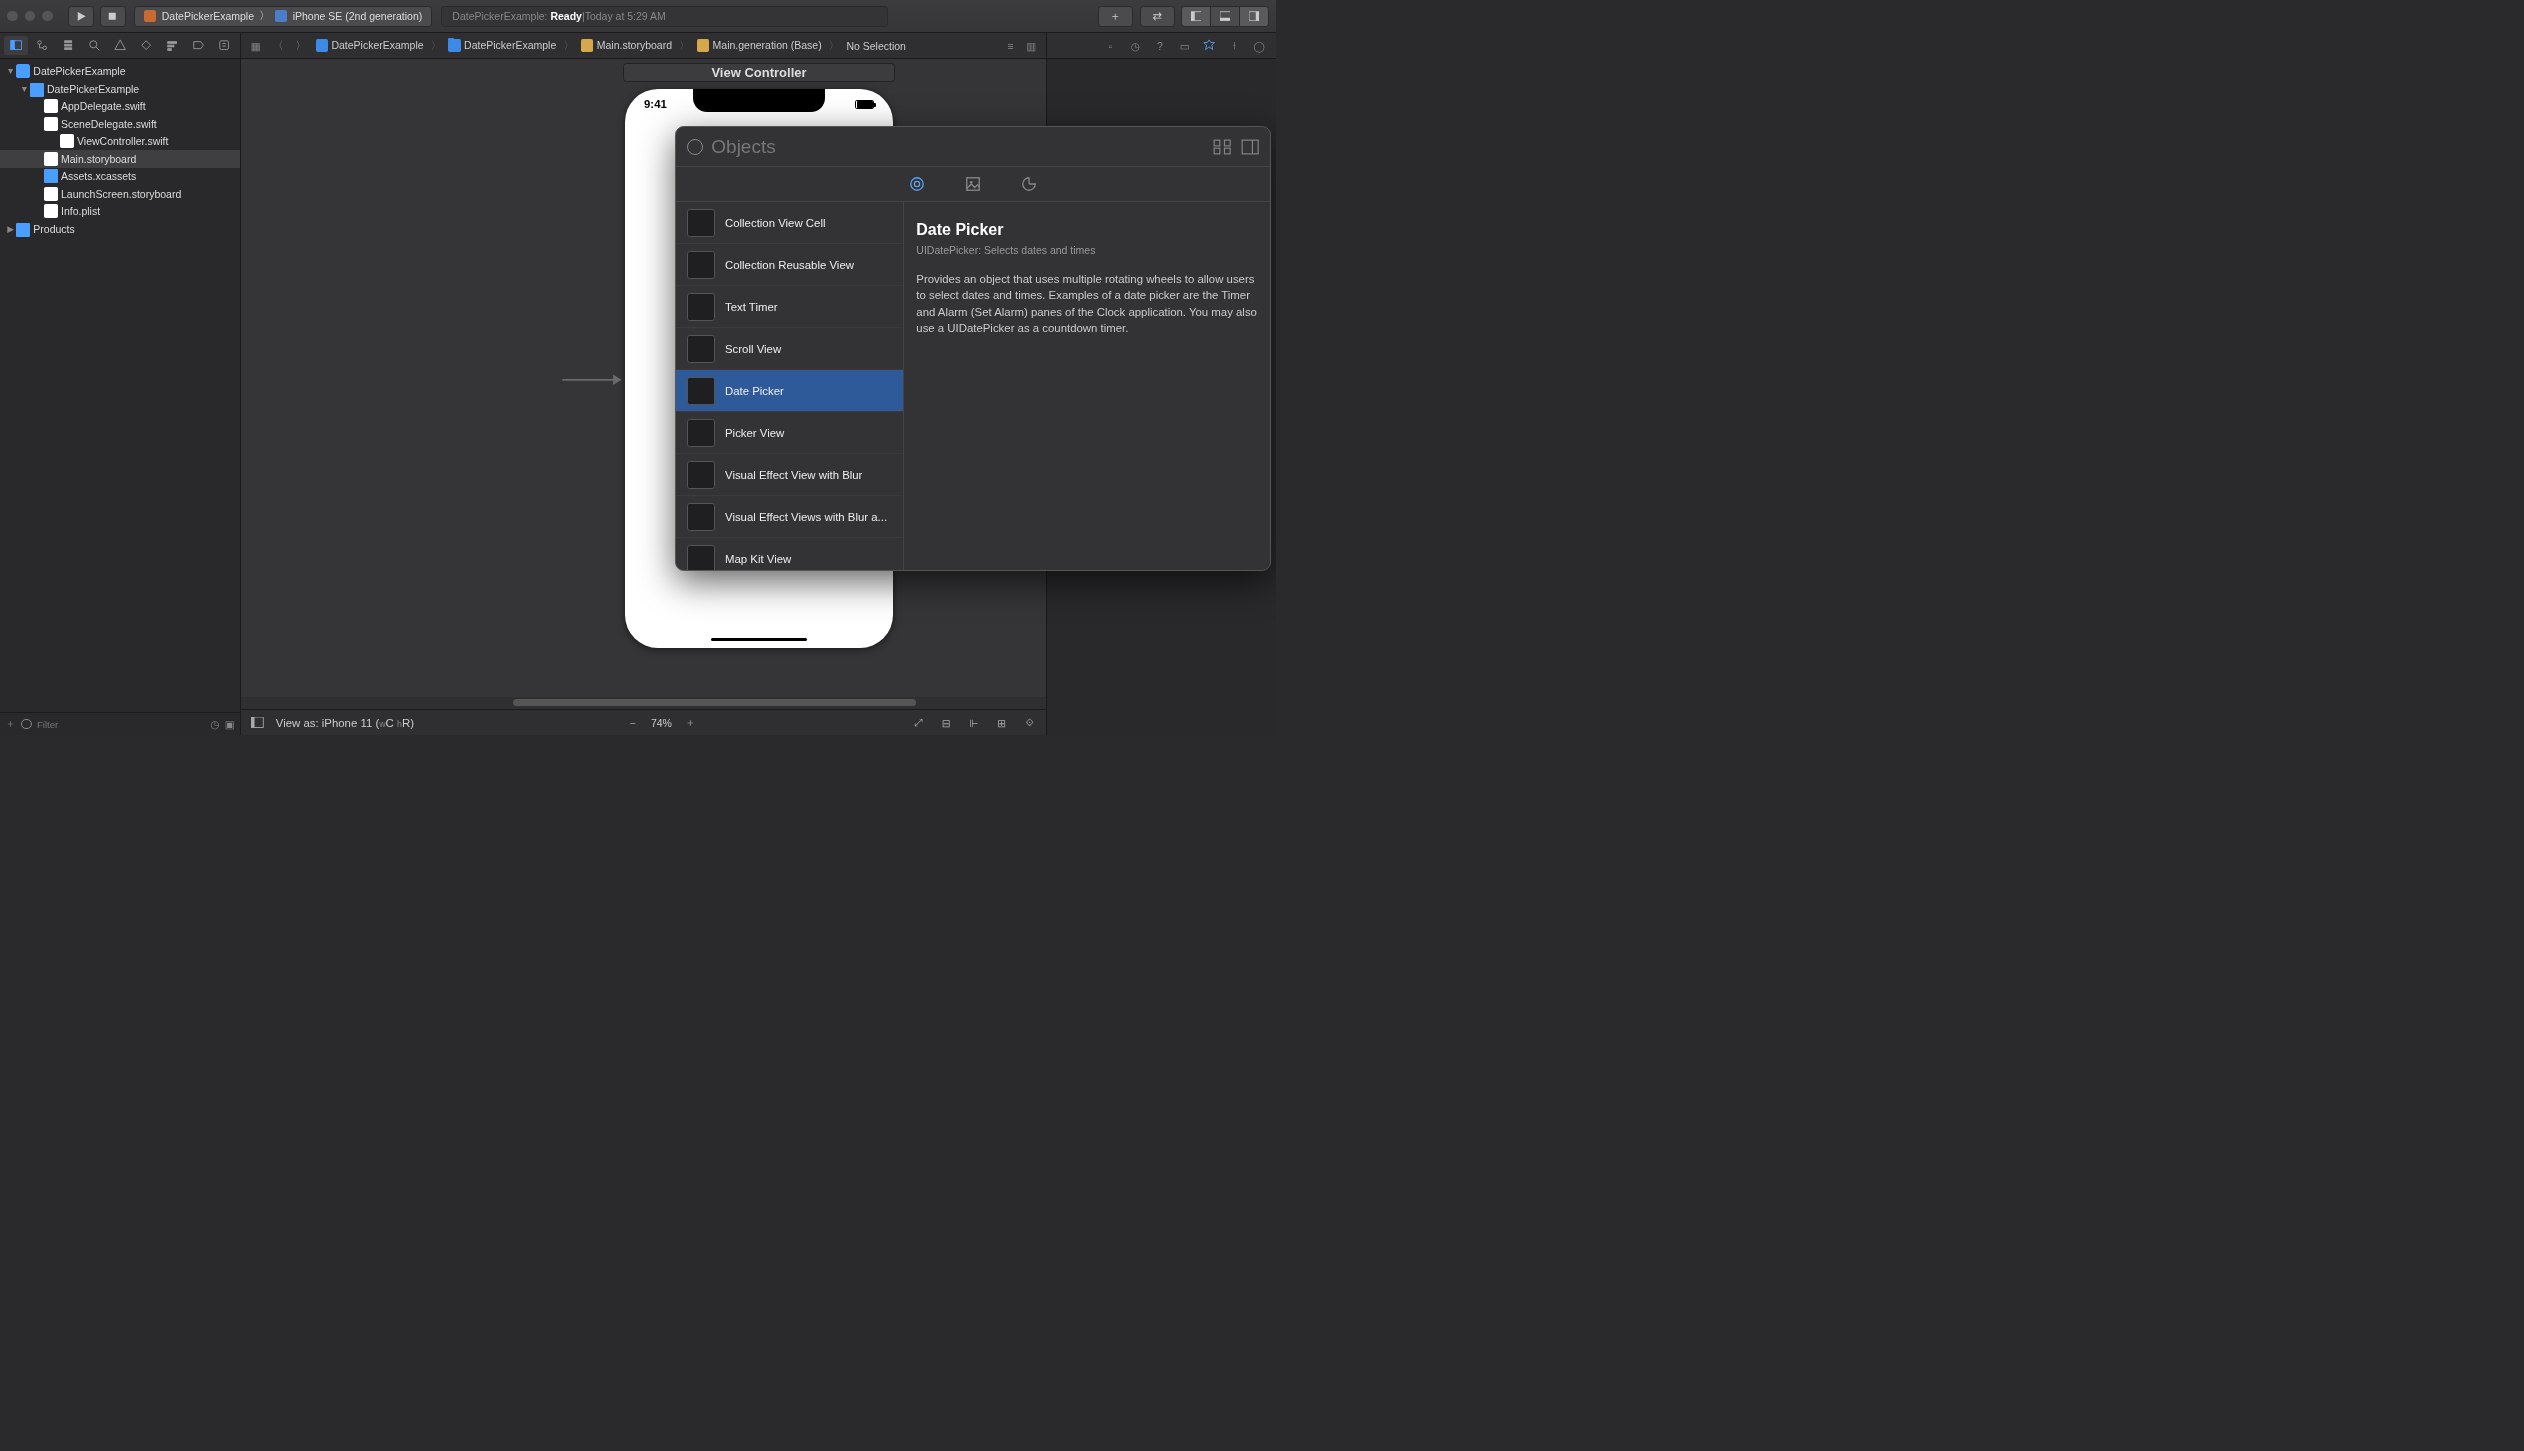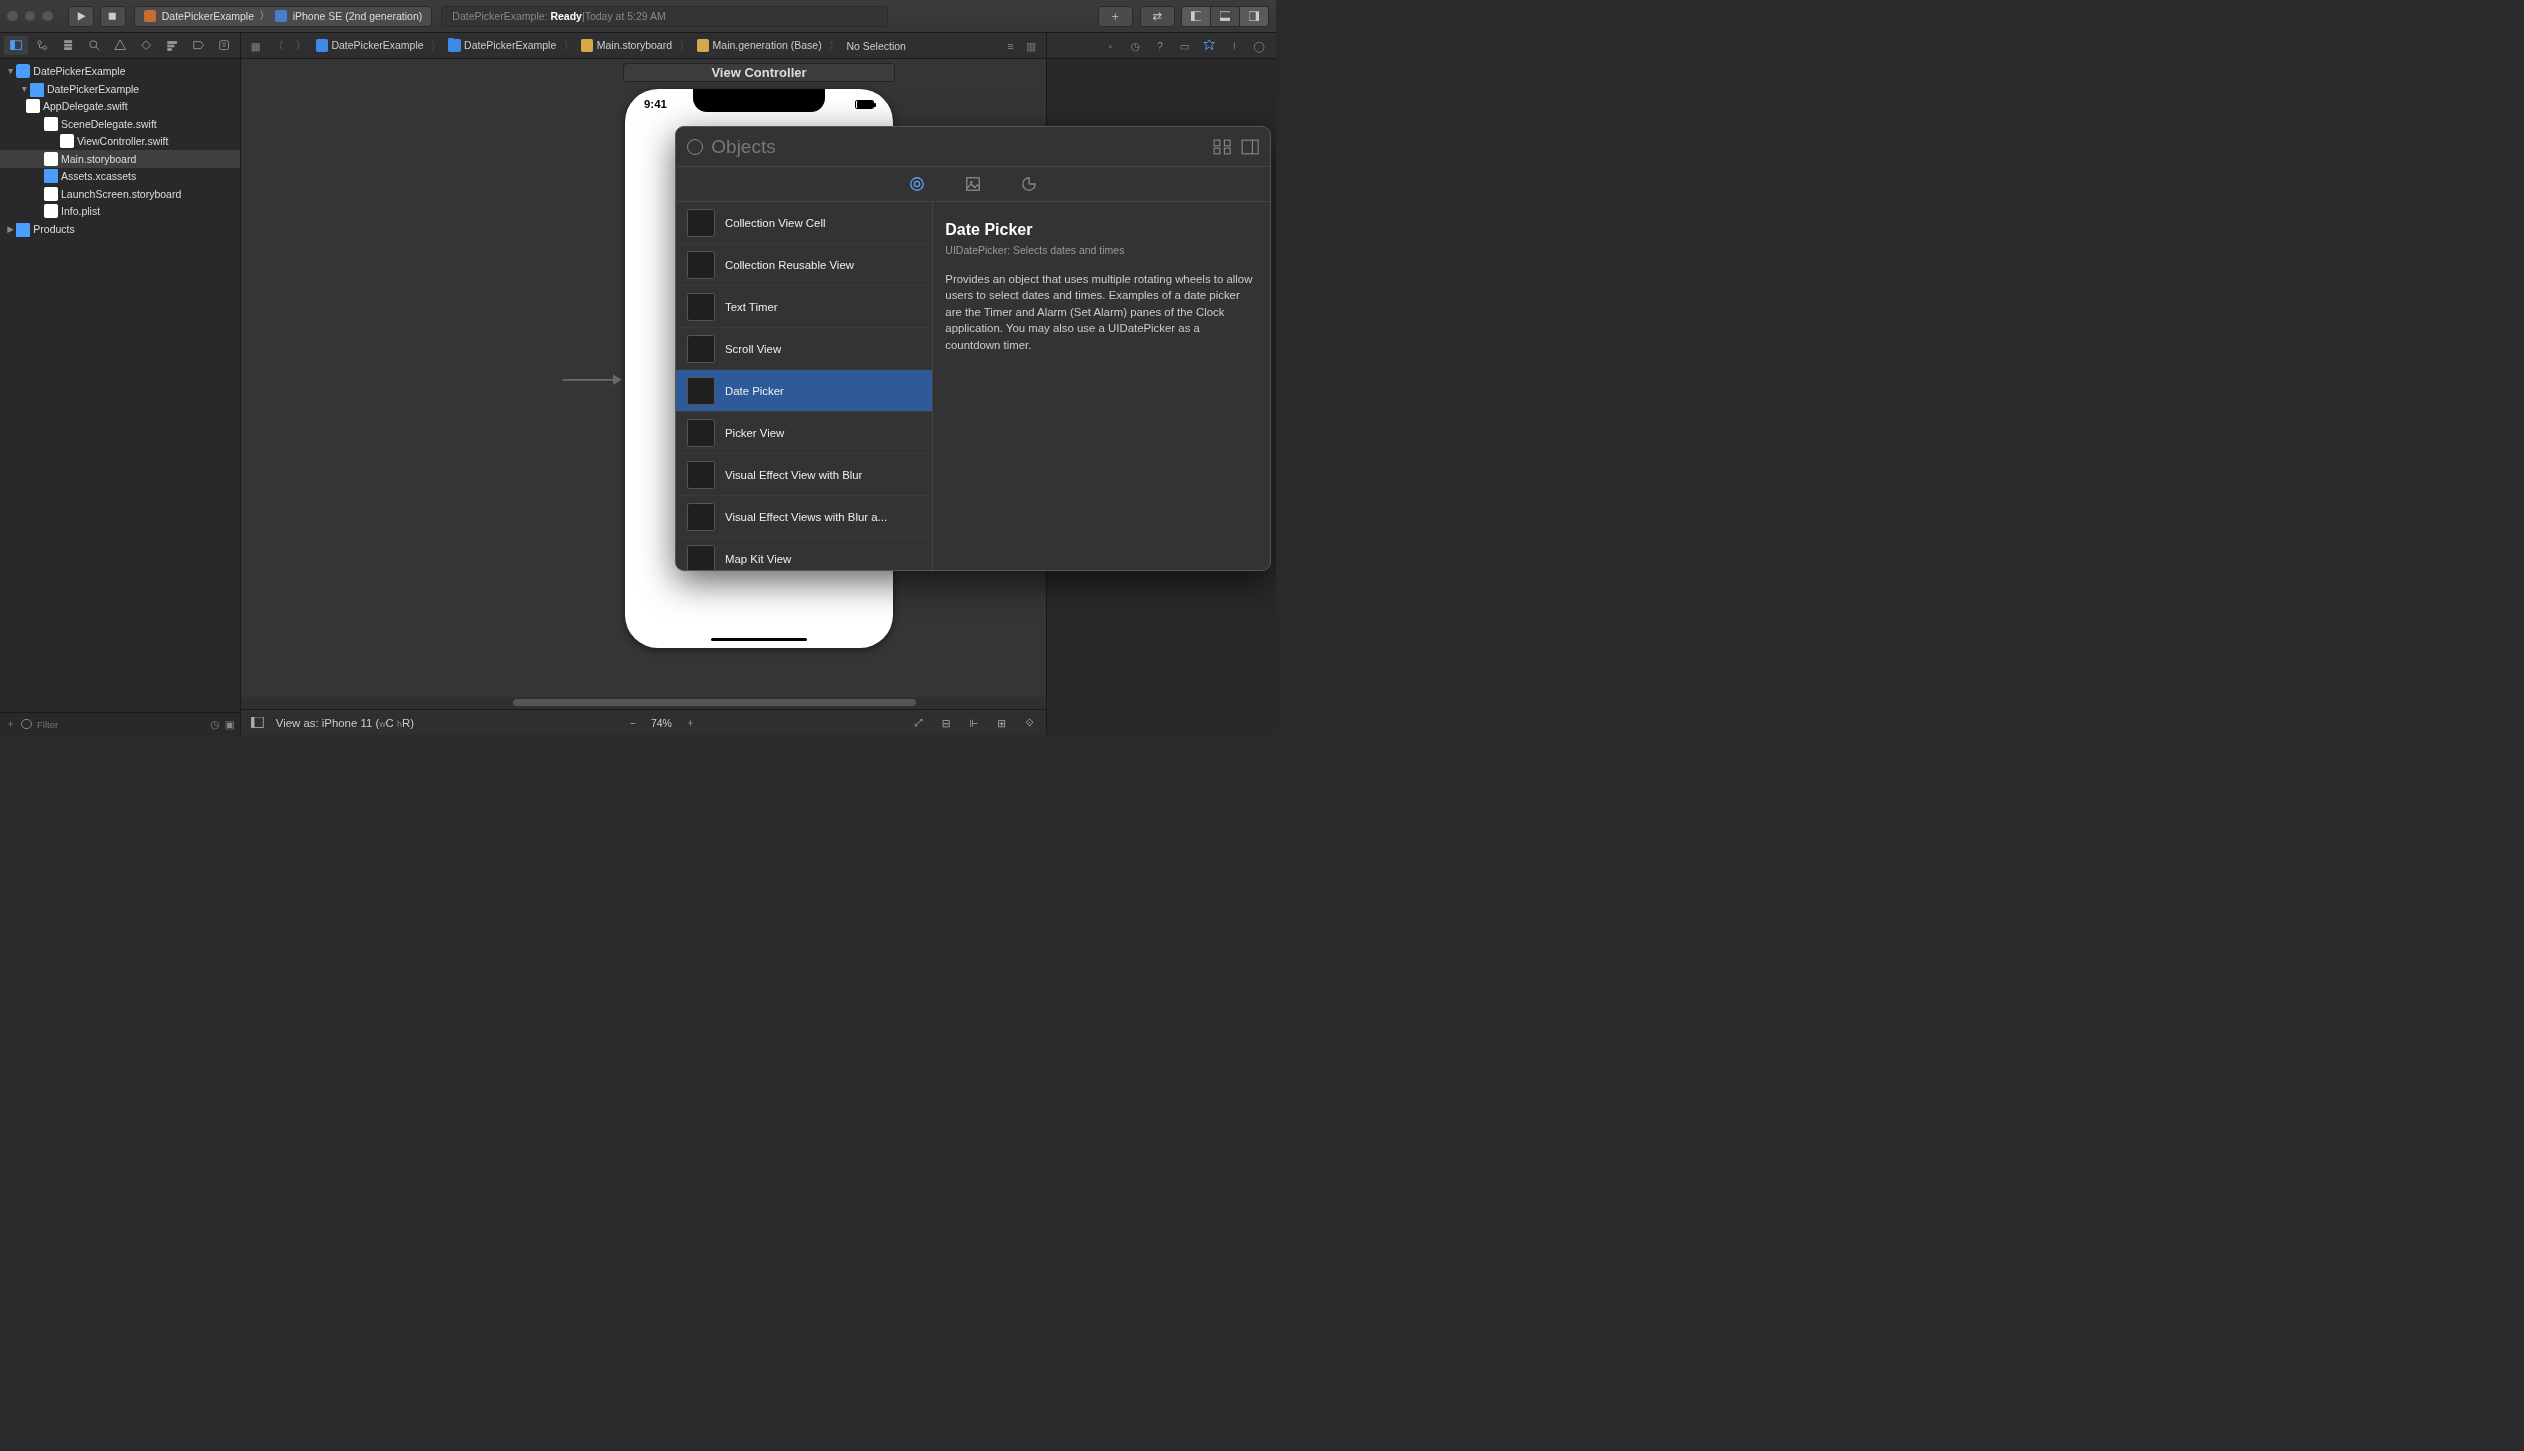--- a/index.html
+++ b/index.html
@@ -248,21 +248,21 @@
   .pop-view-t { width:19px; height:16px; display:inline-flex; color:#888; }
   .pop-tabs {
     height:35px; display:flex; align-items:center; justify-content:center; gap:21px;
     border-bottom:0.9px solid #444;
   }
   .pt { width:35px;height:23px; display:inline-flex; align-items:center; justify-content:center; color:#888; border-radius:3.5px;}
   .pt.active { color:#5aa4f0; }
   .pt svg{width:16px;height:16px;fill:none;stroke:currentColor;stroke-width:1.5;}
   .pop-body { flex:1; display:flex; overflow:hidden; }
   .pop-list {
-    width:257px; overflow-y:auto; overflow-x:hidden;
+    width:228px; overflow-y:auto; overflow-x:hidden;
     border-right:0.9px solid #444;
     text-align:right;
   }
   .pop-list::-webkit-scrollbar{width:8.8px;}
   .pop-list::-webkit-scrollbar-thumb{background:#555;border-radius:4.4px;}
   .pl-row {
     height:42px; display:flex; align-items:center; gap:10.5px;
     padding:0 10.5px;
     border-bottom:0.9px solid #3b3a3d;
     color:#eee; font-size:11.4px;
@@ -455,21 +455,21 @@
         <div class="tree-row" style="padding-left: 5.3px;">
           <span class="disclosure">▼</span>
           <span class="ficon ic-app"></span>
           <span>DatePickerExample</span>
         </div>
         <div class="tree-row" style="padding-left: 19px;">
           <span class="disclosure">▼</span>
           <span class="ficon ic-folder"></span>
           <span>DatePickerExample</span>
         </div>
-        <div class="tree-row" style="padding-left: 15px;">
+        <div class="tree-row" style="padding-left: 33px;">
           <span class="disclosure"></span>
           <span class="ficon ic-swift"></span>
           <span>AppDelegate.swift</span>
         </div>
         <div class="tree-row" style="padding-left: 33px;">
           <span class="disclosure"></span>
           <span class="ficon ic-swift"></span>
           <span>SceneDelegate.swift</span>
         </div>
         <div class="tree-row" style="padding-left: 49px;">

